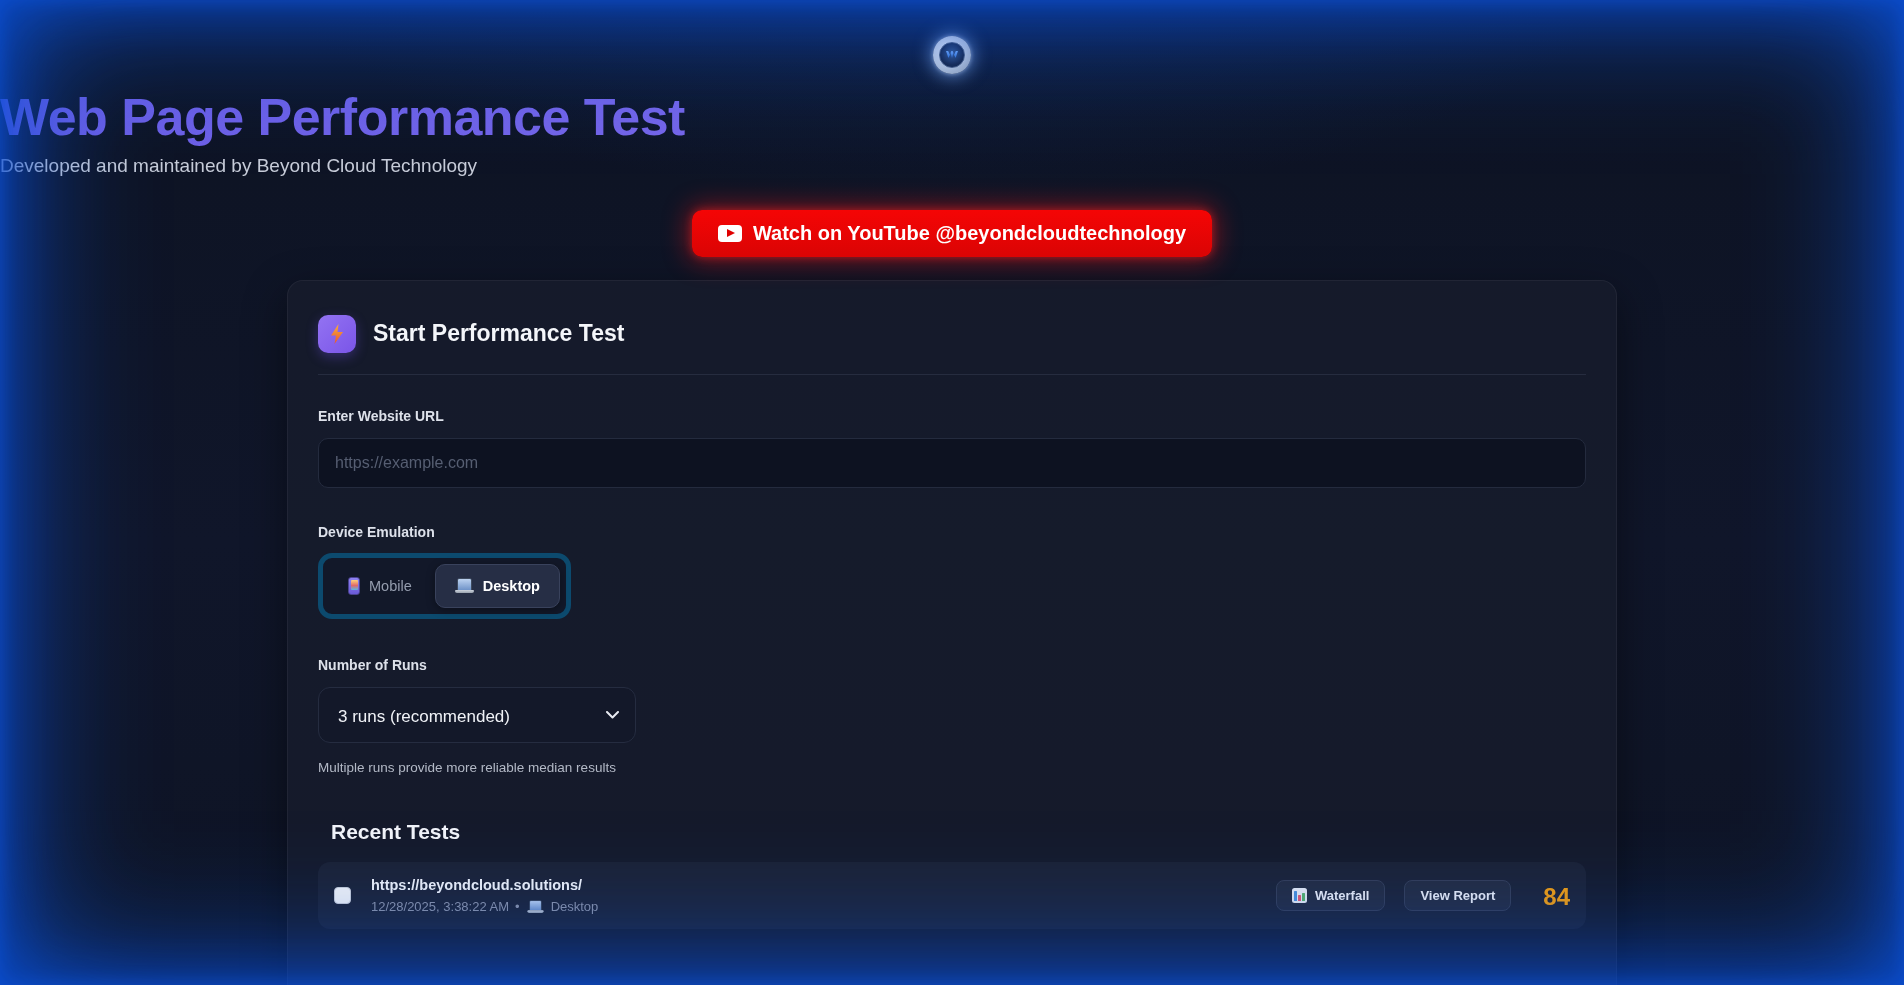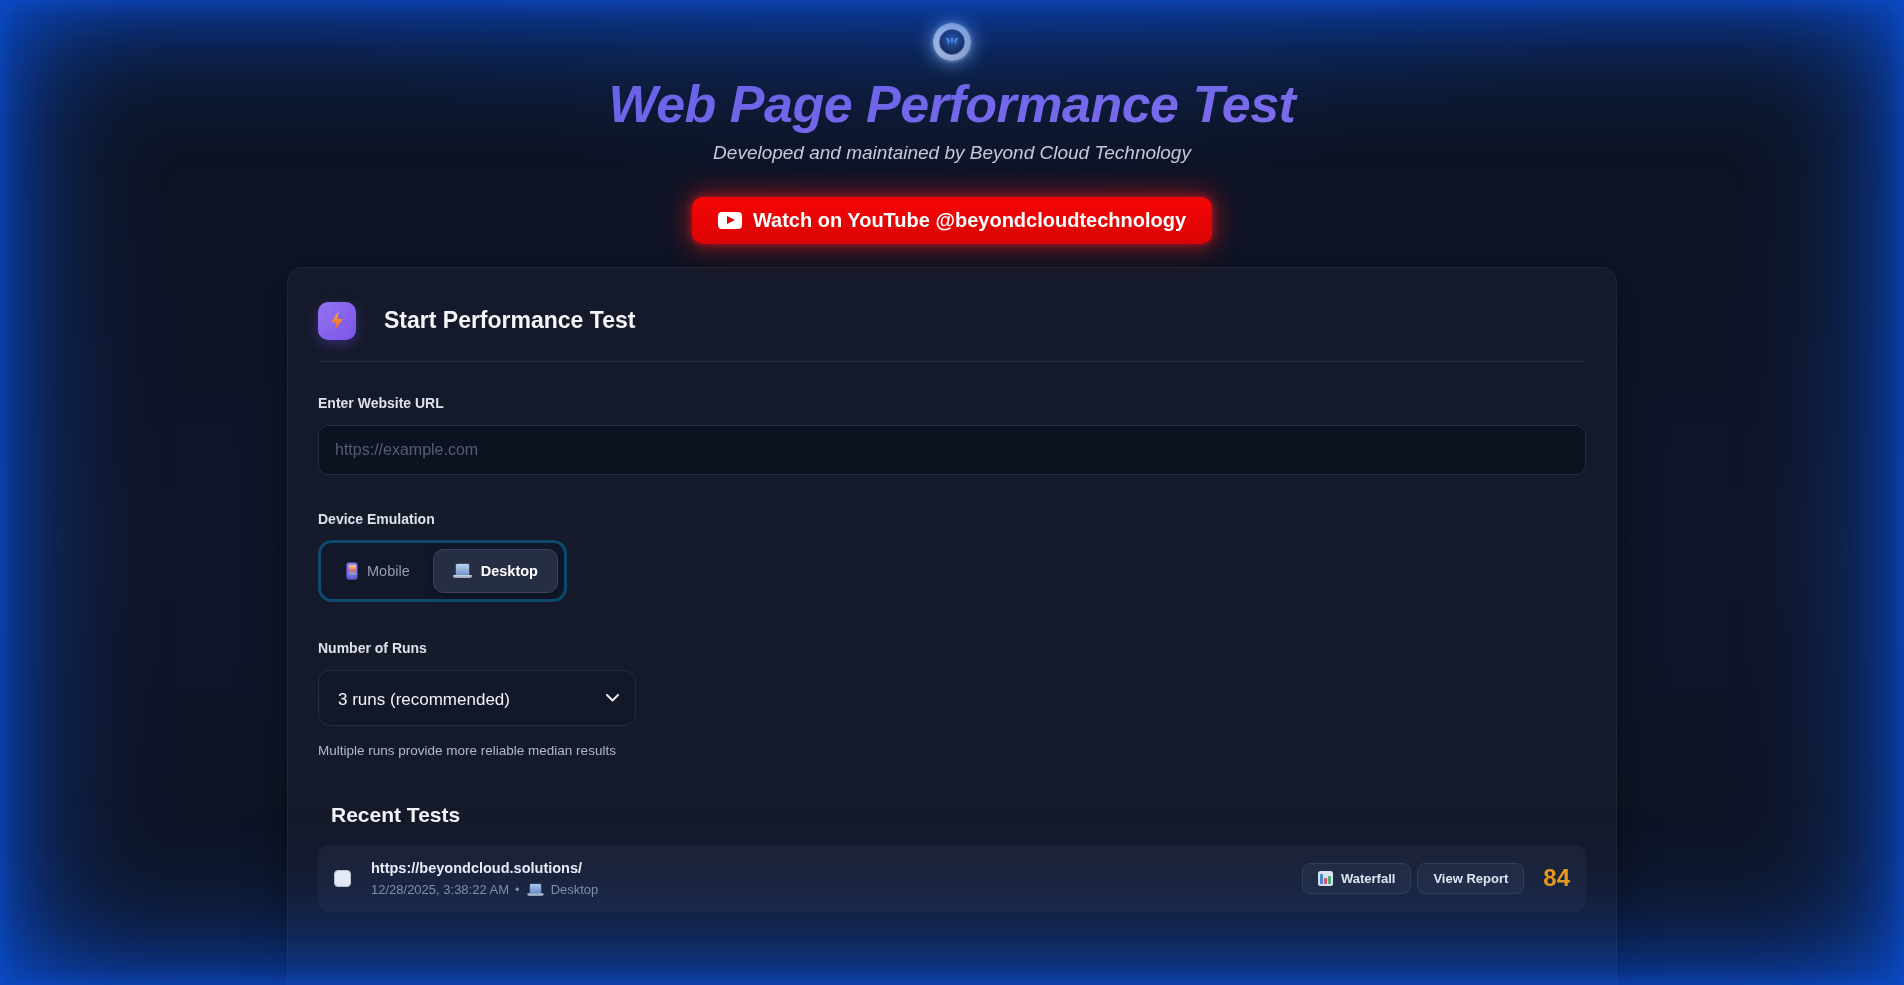--- a/index.html
+++ b/index.html
@@ -14,21 +14,21 @@
   }
   .edge-glow {
     position: fixed; inset: 0; pointer-events: none; z-index: 60;
     box-shadow:
       inset 0 0 140px 6px rgba(11, 82, 216, 0.95),
       inset 0 0 55px 2px rgba(8, 60, 190, 0.65),
       inset 0 0 18px 0 rgba(30, 110, 255, 0.55);
   }
 
   
-  .header { text-align: center; padding-top: 23px; font-style: italic; }
+  .header { text-align: left; padding-top: 36px; }
   .logo {
     width: 38px; height: 38px; border-radius: 50%;
     margin: 0 auto;
     background: radial-gradient(circle at 35% 30%, #f2f5f9, #c9d2de 55%, #8e9aac 100%);
     position: relative;
     box-shadow: 0 0 16px 4px rgba(140, 185, 255, 0.55), 0 0 4px rgba(255,255,255,0.6);
   }
   .logo::before {
     content: ""; position: absolute; inset: 6px; border-radius: 50%;
     background: radial-gradient(circle at 50% 42%, #3c5e92 0%, #1b2742 62%, #10182b 100%);
@@ -68,21 +68,21 @@
   
   .card {
     width: 1330px; margin: 23px auto 0;
     background: rgba(23, 28, 44, 0.82);
     border: 1px solid rgba(255,255,255,0.05);
     border-radius: 16px;
     padding: 34px 30px 40px;
     box-shadow: 0 14px 44px rgba(0,0,0,0.45);
     min-height: 760px;
   }
-  .card-header { display: flex; align-items: center; gap: 28px; }
+  .card-header { display: flex; align-items: center; gap: 17px; }
   .bolt-badge {
     width: 38px; height: 38px; border-radius: 10px;
     background: linear-gradient(135deg, #9373f2 0%, #7a55e8 100%);
     display: flex; align-items: center; justify-content: center;
     box-shadow: 0 4px 12px rgba(110, 80, 230, 0.35);
   }
   .card-title { font-size: 23px; font-weight: bold; color: #f4f6fa; }
   .divider { border: none; border-top: 1px solid #262c3f; margin-top: 21px; }
 
   .field-label { font-size: 14px; font-weight: bold; color: #dde1ea; margin-top: 11px; }
@@ -91,21 +91,21 @@
     margin-top: 14px; width: 100%; height: 50px;
     background: #0d1221; border: 1px solid #242b3e; border-radius: 10px;
     color: #e8eaf1; font-size: 16px; font-family: Liberation Sans, sans-serif;
     padding: 0 16px; outline: none;
   }
   .url-input::placeholder { color: #565e72; }
 
   .sec-device { margin-top: 36px; }
   .toggle-group {
     margin-top: 13px; display: inline-flex; gap: 4px;
-    background: #121829; border: 3px solid #0c4a6e; border-radius: 14px; padding: 6px;
+    background: #121829; border: 5px solid #0c4a6e; border-radius: 14px; padding: 6px;
   }
   .toggle-btn {
     display: inline-flex; align-items: center; gap: 9px;
     background: transparent; border: none; cursor: pointer;
     color: #959dae; font-family: inherit; font-size: 14.5px; font-weight: 400;
     padding: 0 19px; height: 44px; border-radius: 10px;
   }
   .toggle-btn.active {
     background: #262e45; color: #ffffff; font-weight: bold;
     border: 1px solid #39425c; box-shadow: 0 2px 8px rgba(0,0,0,0.35);
@@ -150,21 +150,21 @@
     padding: 15px 16px; display: flex; align-items: center;
   }
   .checkbox {
     width: 17px; height: 17px; border-radius: 4px;
     background: #f4f5f7; border: 1px solid #c9cdd6; cursor: pointer; flex: none;
   }
   .test-info { margin-left: 20px; flex: 1; min-width: 0; }
   .test-url { font-size: 14.5px; font-weight: bold; color: #f2f4f9; }
   .test-meta { margin-top: 6px; font-size: 13px; color: #8d93a6; display: flex; align-items: center; gap: 6px; }
   .test-meta .icon-laptop { transform: scale(0.85); }
-  .test-actions { display: flex; align-items: center; gap: 6px; }
+  .test-actions { display: flex; align-items: flex-end; gap: 19px; }
   .row-btn {
     display: inline-flex; align-items: center; gap: 8px;
     background: #242b3e; border: 1px solid #353d54; border-radius: 8px; cursor: pointer;
     color: #eceef4; font-family: inherit; font-size: 13px; font-weight: bold;
     padding: 0 15px; height: 31px;
   }
   .icon-waterfall { width: 15px; height: 15px; background: #e9ecf2; border-radius: 2.5px;
     display: flex; align-items: flex-end; justify-content: center; gap: 1.5px; padding: 2px 2px 1.5px; }
   .icon-waterfall i { display: block; width: 3px; border-radius: 0.5px; }
   .icon-waterfall i:nth-child(1) { height: 10px; background: #4a90d9; }

